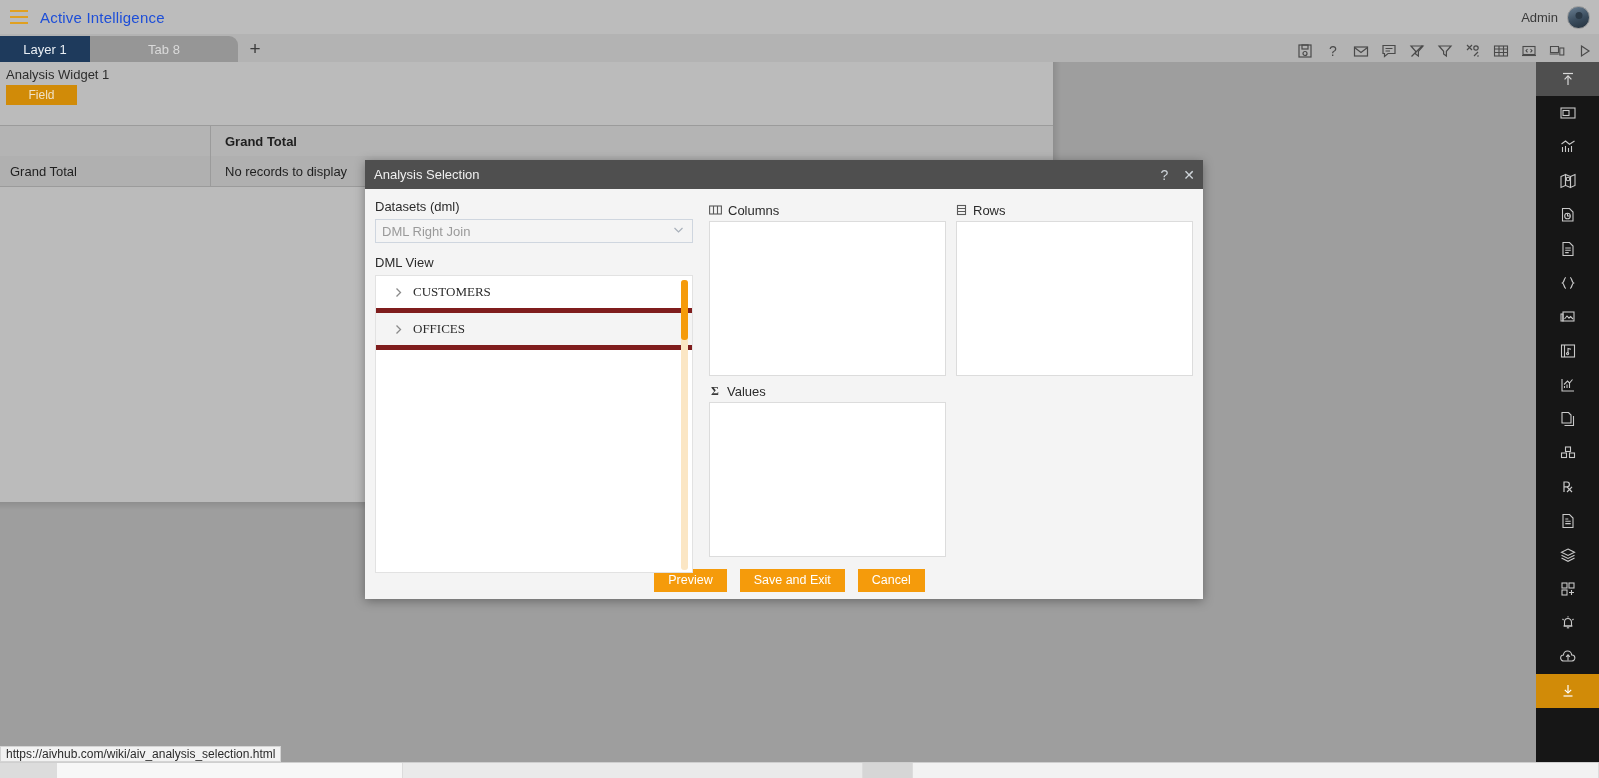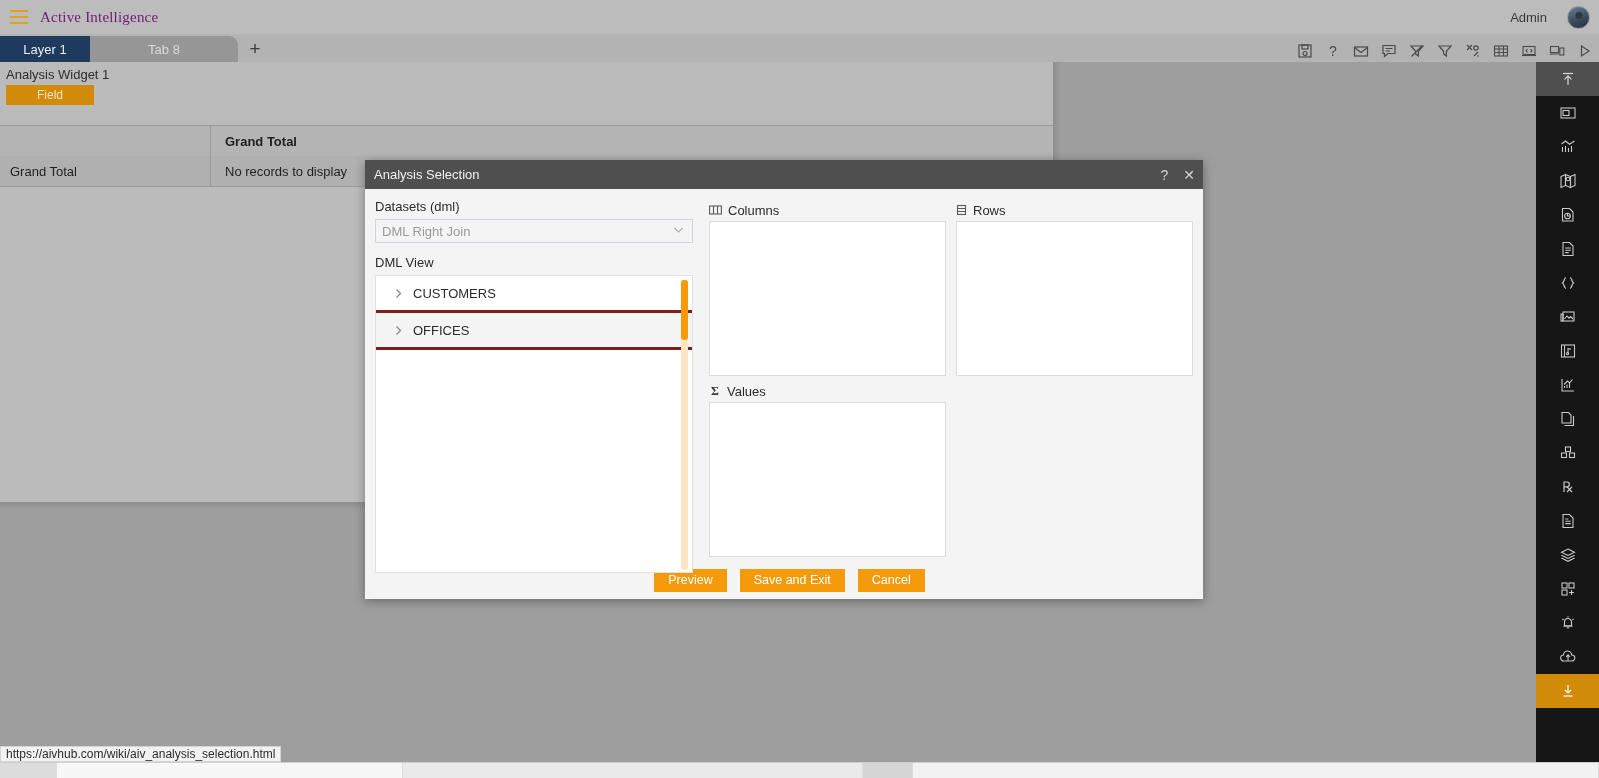--- a/index.html
+++ b/index.html
@@ -16,23 +16,23 @@
     position: absolute; top: 0; left: 0; width: 1599px; height: 34px;
     background: #bcbcbc;
     display: flex; align-items: center;
   }
   .hamburger {
     width: 18px; height: 14px; margin-left: 10px; margin-right: 12px;
     display: flex; flex-direction: column; justify-content: space-between;
     cursor: pointer;
   }
   .hamburger span { display: block; height: 2px; background: #e0a020; width: 100%; }
-  .app-title { font-size: 15px; color: #701a75; letter-spacing: .2px; font-family: Liberation Serif, serif; }
+  .app-title { font-size: 15px; color: #1d4ed8; letter-spacing: .2px; }
   .header-right {
-    margin-left: auto; display: flex; align-items: center; gap: 20px;
+    margin-left: auto; display: flex; align-items: center; gap: 9px;
     padding-right: 9px;
   }
   .admin-label { font-size: 13px; color: #3a3a3a; }
   .avatar {
     width: 23px; height: 23px; border-radius: 50%;
     background: linear-gradient(160deg,#6c8194 0%,#3b4d5e 55%,#23303c 100%);
     border: 1px solid #9a9a9a; position: relative; overflow: hidden;
   }
   .avatar::after {
     content: ""; position: absolute; left: 50%; top: 5px;
@@ -76,21 +76,21 @@
     background: #9e9e9e;
   }
   .widget {
     position: absolute; left: 0; top: 0; width: 1053px; height: 440px;
     background: #bbbbbb;
   }
   .widget-title {
     font-size: 13px; color: #2d2d2d; padding: 5px 0 3px 6px;
   }
   .field-chip {
-    margin-left: 6px; width: 88px; height: 20px; background: #d18b08;
+    margin-left: 6px; width: 71px; height: 20px; background: #d18b08;
     color: #f0e2c8; font-size: 12px; display: flex; align-items: center;
     justify-content: center; cursor: pointer;
   }
   .pivot {
     margin-top: 20px; width: 1053px; border-top: 1px solid #9b9b9b;
     border-bottom: 1px solid #9b9b9b;
   }
   .pivot-row { display: flex; }
   .pivot-head { height: 30px; background: #b4b4b4; }
   .pivot-body { height: 30px; background: #b0b0b0; }
@@ -168,21 +168,22 @@
     font-size: 13px; color: #9a9a9a; cursor: pointer; margin-bottom: 12px;
   }
   .lp-select .chev { margin-left: auto; color: #a8b0ba; }
   .tree {
     height: 298px; background: #fff; border: 1px solid #e2e2e2;
     position: relative; overflow: hidden;
   }
   .tree-row {
     height: 37px; display: flex; align-items: center; padding-left: 12px;
     font-size: 13px; color: #2b2b2b; cursor: pointer;
-    border-bottom: 3px solid #7f1d1d;
+    border-bottom: 5px solid #7f1d1d;
+    font-family: Liberation Serif, serif;
   }
   .tree-row.alt { background: #f4f4f4; }
   .tree-chev {
     width: 20px; display: flex; align-items: center; justify-content: center;
     color: #8a8a8a; font-size: 13px;
   }
   .tree-label { margin-left: 5px; }
   .tree-scroll {
     position: absolute; right: 4px; top: 4px; width: 7px; height: 290px;
     background: #fbe6c4; border-radius: 3px;

